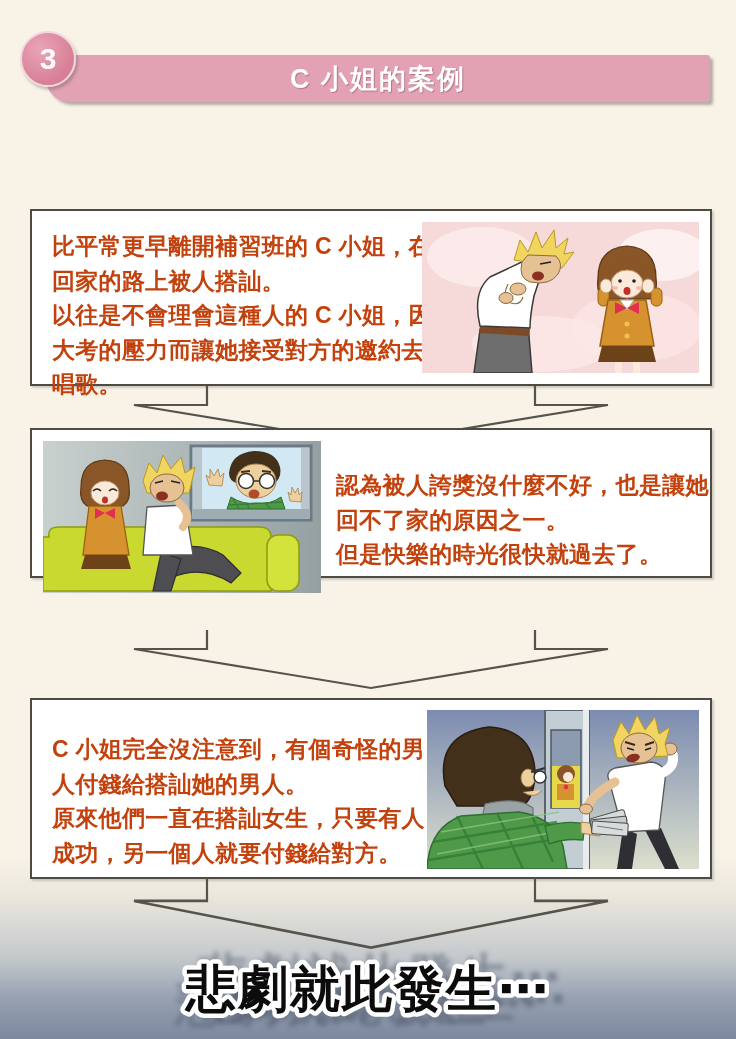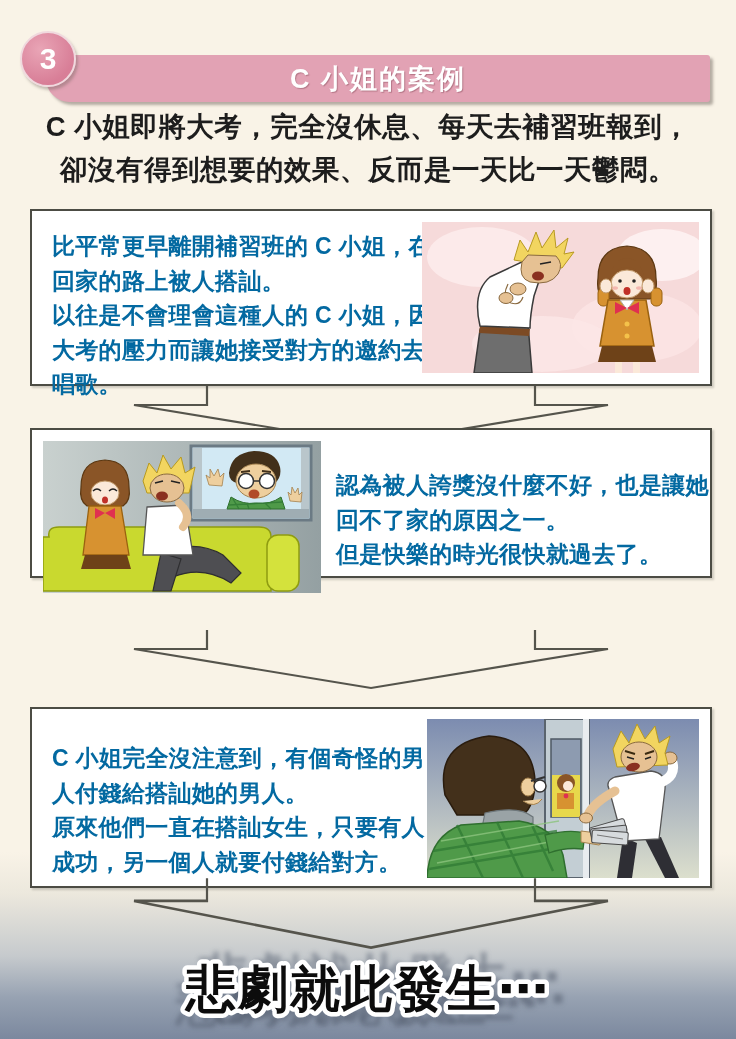--- a/index.html
+++ b/index.html
@@ -42,24 +42,24 @@
     line-height:1.55;letter-spacing:.5px;white-space:pre-line;
   }
   
   .panel{
     position:absolute;left:30px;width:682px;
     background:#ffffff;border:2px solid #4c4c44;box-sizing:border-box;
     box-shadow:2px 2px 2px rgba(80,80,70,.25);
   }
   .panel-1{top:209px;height:177px;}
   .panel-2{top:428px;height:150px;}
-  .panel-3{top:698px;height:181px;margin-top:9px;}
+  .panel-3{top:698px;height:181px;}
   .panel-text{
     position:absolute;
-    font-size:23px;font-weight:600;color:#0369a1;
+    font-size:23px;font-weight:600;color:#c2410c;
     line-height:1.5;letter-spacing:.3px;white-space:pre-line;
   }
   .panel-1 .panel-text{left:20px;top:18px;width:382px;}
   .panel-2 .panel-text{left:304px;top:38px;width:374px;}
   .panel-3 .panel-text{left:20px;top:32px;width:384px;}
   .illo{position:absolute;display:block;}
   .panel-1 .illo{right:11px;top:11px;}
   .panel-2 .illo{left:11px;top:11px;}
   .panel-3 .illo{right:11px;top:10px;}
   
@@ -85,22 +85,20 @@
 
 <div class="page">
 
   <div class="case-badge">
     <span>3</span>
   </div>
   <div class="header-bar">
     <span class="header-title">C 小姐的案例</span>
   </div>
 
-  <div class="intro">C 小姐即將大考，完全沒休息、每天去補習班報到，
-卻沒有得到想要的效果、反而是一天比一天鬱悶。</div>
 
   <div class="panel panel-1">
     <div class="panel-text">比平常更早離開補習班的 C 小姐，在回家的路上被人搭訕。
 以往是不會理會這種人的 C 小姐，因大考的壓力而讓她接受對方的邀約去唱歌。</div>
     <svg class="illo" width="277" height="151" viewBox="0 0 277 151">
       <rect x="0" y="0" width="277" height="151" fill="#f6dada"></rect>
       <ellipse cx="60" cy="35" rx="55" ry="30" fill="#fceaea"></ellipse>
       <ellipse cx="215" cy="105" rx="65" ry="35" fill="#fbe3e3"></ellipse>
       <ellipse cx="240" cy="33" rx="45" ry="26" fill="#fdf0f0"></ellipse>
       <ellipse cx="120" cy="122" rx="70" ry="28" fill="#fbe6e6" opacity=".85"></ellipse>

